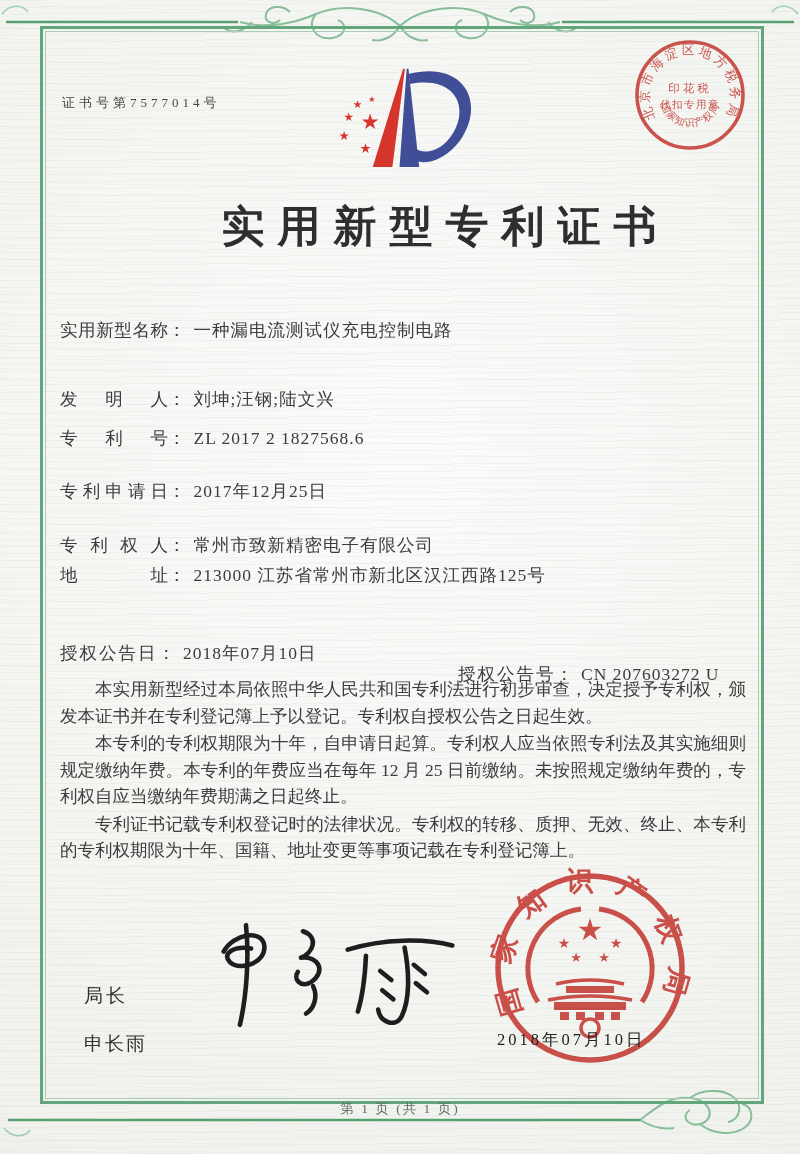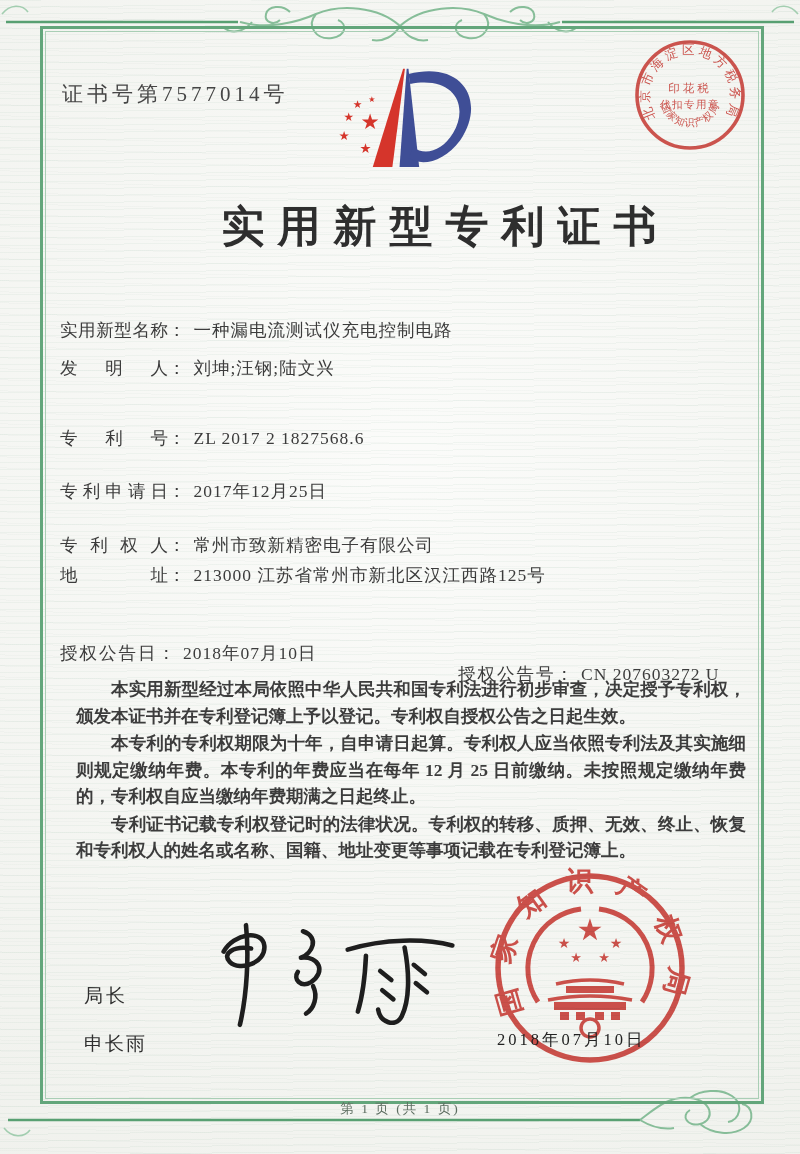--- a/index.html
+++ b/index.html
@@ -23,41 +23,41 @@
     border:3px solid #63a67b;z-index:1;
   }
   .frame::after{
     content:"";position:absolute;inset:2px;border:1px solid #a9ceb5;
   }
   .ornament{position:absolute;left:0;z-index:1;pointer-events:none;}
   .ornament.top{top:0;}
   .ornament.bottom{top:1090px;}
 
   .cert-no{
-    position:absolute;left:62px;top:80px;z-index:2;
-    font-size:21px;letter-spacing:4px;color:#454545;
+    position:absolute;left:62px;top:94px;z-index:2;
+    font-size:13px;letter-spacing:4px;color:#454545;
   }
   .logo{position:absolute;left:328px;top:58px;z-index:2;}
   .title{
     position:absolute;left:0;top:198px;width:100%;text-align:center;z-index:2;
     font-size:43px;font-weight:600;letter-spacing:13px;color:#2e2e2e;text-indent:13px;padding-left:39px;
   }
   .fields{position:absolute;left:60px;right:52px;top:0;z-index:2;font-size:17.5px;color:#3c3c3c;}
   .frow{position:absolute;left:0;right:0;white-space:nowrap;}
   .flabel{display:inline-block;width:108px;text-align:justify;text-align-last:justify;vertical-align:bottom;}
   .fcolon{display:inline-block;margin-right:8px;}
   .fvalue{letter-spacing:1px;}
   .grant-no{position:absolute;left:398px;top:0;margin-top:21px;}
   .grant-no .flabel{width:auto;text-align-last:auto;letter-spacing:2px;}
 
   .paras{
     position:absolute;left:60px;right:54px;top:676px;z-index:2;
     font-size:17.5px;line-height:26.5px;text-align:justify;color:#3c3c3c;
   }
-  .paras p{margin:0 0 1px 16px;text-indent:2em;font-weight:bold;}
+  .paras p{margin:0 0 1px 0;text-indent:2em;}
 
   .director-block{
     position:absolute;left:84px;top:952px;z-index:2;
     font-family:"Liberation Sans","DejaVu Sans",sans-serif;
     font-size:19px;color:#2f2f2f;letter-spacing:3px;margin-top:31px;
   }
   .director-block .line2{margin-top:22px;letter-spacing:2px;}
   .signature{position:absolute;left:205px;top:915px;z-index:3;}
 
   .seal{position:absolute;z-index:3;mix-blend-mode:multiply;}
@@ -133,21 +133,21 @@
     <text x="42" y="106" font-size="15">★</text>
   </g>
 </svg>
 
 <div class="title">实用新型专利证书</div>
 
 <div class="fields">
   <div class="frow" style="top:318px">
     <span class="flabel">实用新型名称</span><span class="fcolon">：</span><span class="fvalue">一种漏电流测试仪充电控制电路</span>
   </div>
-  <div class="frow" style="top:356px">
+  <div class="frow" style="top:387px">
     <span class="flabel">发明人</span><span class="fcolon">：</span><span class="fvalue">刘坤;汪钢;陆文兴</span>
   </div>
   <div class="frow" style="top:426px">
     <span class="flabel">专利号</span><span class="fcolon">：</span><span class="fvalue">ZL 2017 2 1827568.6</span>
   </div>
   <div class="frow" style="top:479px">
     <span class="flabel">专利申请日</span><span class="fcolon">：</span><span class="fvalue">2017年12月25日</span>
   </div>
   <div class="frow" style="top:533px">
     <span class="flabel">专利权人</span><span class="fcolon">：</span><span class="fvalue">常州市致新精密电子有限公司</span>
@@ -159,21 +159,21 @@
     <span style="letter-spacing:2px">授权公告日</span><span class="fcolon">：</span><span class="fvalue">2018年07月10日</span>
     <span class="grant-no">
       <span class="flabel">授权公告号</span><span class="fcolon">：</span><span class="fvalue">CN 207603272 U</span>
     </span>
   </div>
 </div>
 
 <div class="paras">
   <p>本实用新型经过本局依照中华人民共和国专利法进行初步审查，决定授予专利权，颁发本证书并在专利登记簿上予以登记。专利权自授权公告之日起生效。</p>
   <p>本专利的专利权期限为十年，自申请日起算。专利权人应当依照专利法及其实施细则规定缴纳年费。本专利的年费应当在每年 12 月 25 日前缴纳。未按照规定缴纳年费的，专利权自应当缴纳年费期满之日起终止。</p>
-  <p>专利证书记载专利权登记时的法律状况。专利权的转移、质押、无效、终止、恢复和专利权人的姓名或名称、国籍、地址变更等事项记载在专利登记簿上。</p>
+  <p>专利证书记载专利权登记时的法律状况。专利权的转移、质押、无效、终止、本专利的专利权期限为十年、国籍、地址变更等事项记载在专利登记簿上。</p>
 </div>
 
 <div class="director-block">
   <div>局长</div>
   <div class="line2">申长雨</div>
 </div>
 
 <svg class="signature" width="265" height="122" viewBox="0 0 260 120">
   <g stroke="#1e1e1e" stroke-width="4.5" fill="none" stroke-linecap="round" stroke-linejoin="round">
     <path d="M 18,36 C 28,18 56,14 58,30 C 60,47 34,56 24,46 C 16,38 28,30 45,33"></path>

